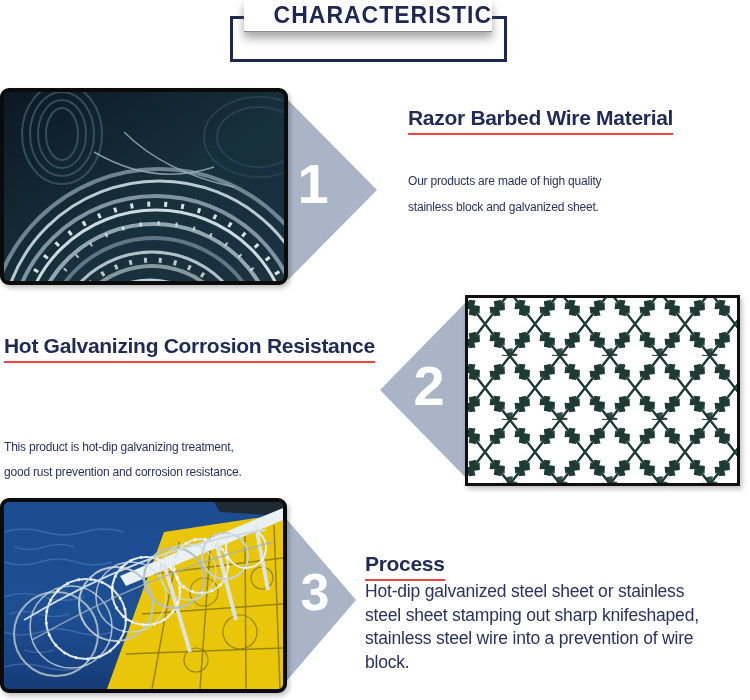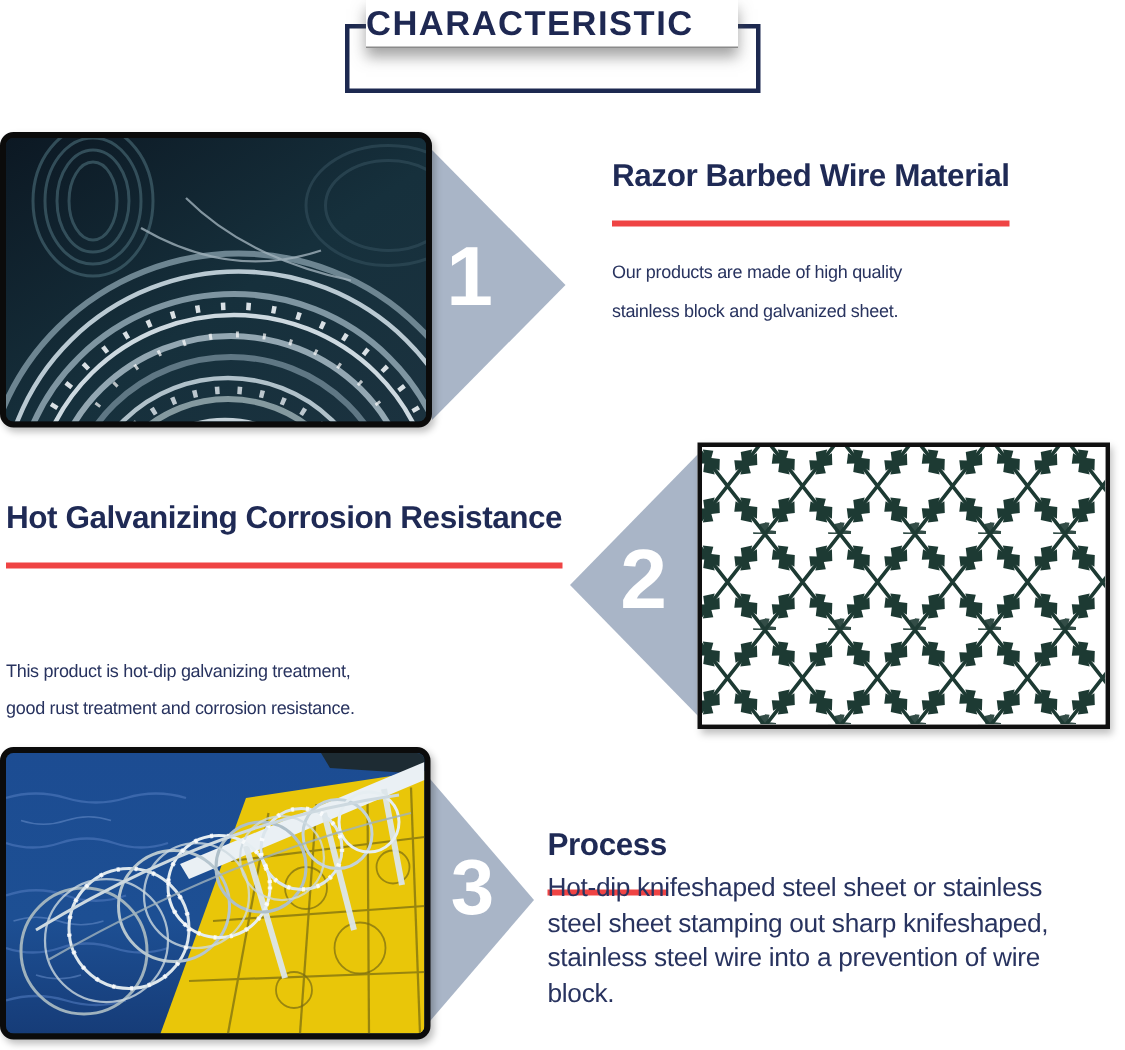--- a/index.html
+++ b/index.html
@@ -5,33 +5,33 @@
   html,body{margin:0;padding:0;background:#ffffff;}
   #page{position:relative;width:750px;height:700px;background:#ffffff;overflow:hidden;
         font-family:"Liberation Sans","DejaVu Sans",sans-serif;color:#232d5c;}
 
   
   .title-rect{position:absolute;left:230px;top:16px;width:277px;height:46px;
               border:3px solid #1d2950;box-sizing:border-box;}
   .title-label{position:absolute;left:244px;top:0;width:248px;height:31px;
                background:#ffffff;border-bottom:1px solid #8a8a8a;
                box-shadow:0 6px 9px rgba(90,90,90,.55);
-               display:flex;align-items:center;justify-content:flex-start;z-index:3;}
+               display:flex;align-items:center;justify-content:flex-end;z-index:3;}
   .title-text{font-size:23px;font-weight:bold;letter-spacing:1px;color:#1e2852;white-space:nowrap;}
 
   
   .tri{position:absolute;z-index:1;}
   .photo{position:absolute;z-index:2;box-sizing:border-box;border:4px solid #0b0b0b;
          border-radius:9px;overflow:hidden;background:#10202b;box-shadow:2px 3px 5px rgba(0,0,0,.25);}
   .photo svg{display:block;}
   .step-num{position:absolute;z-index:4;width:56px;text-align:center;color:#ffffff;
             font-size:56px;line-height:56px;font-weight:bold;}
   .sec-heading{position:absolute;font-size:21px;font-weight:bold;color:#1f2a55;
                letter-spacing:-0.3px;white-space:nowrap;}
-  .sec-heading .ul{display:inline-block;border-bottom:4px solid #ef4444;padding-bottom:17px;}
+  .sec-heading .ul{display:inline-block;border-bottom:2px solid #ef4444;padding-bottom:3px;}
   .sec-body{position:absolute;font-size:12px;line-height:26px;color:#28335f;
             letter-spacing:-0.2px;white-space:nowrap;}
 
   
   #body2{line-height:25px;margin-top:36px;}
   #body3{font-size:17.5px;line-height:23.5px;}
   #heading3{left:365px;top:552px;width:340px;text-align:left;}
   #img2{border:3px solid #101010;border-radius:0;background:#ffffff;}
 </style>
 </head>
@@ -127,21 +127,21 @@
     </svg>
   </div>
 
   <div class="step-num" style="left:401px;top:358px">2</div>
 
   <div class="sec-heading" style="left:4px;top:334px">
     <span class="ul">Hot Galvanizing Corrosion Resistance</span>
   </div>
   <div class="sec-body" style="left:4px;top:399px" id="body2">
     <div>This product is hot-dip galvanizing treatment,</div>
-    <div>good rust treatment and corrosion resistance.</div>
+    <div>good rust prevention and corrosion resistance.</div>
   </div>
 
   <svg class="tri" style="left:278px;top:510px" width="85" height="180">
     <polygon points="5,5 78,90 5,175" fill="#a9b5c7"></polygon>
   </svg>
 
   <div class="photo" style="left:0;top:498px;width:287px;height:195px">
     <svg width="279" height="187" viewBox="0 0 279 187">
       <defs>
         <linearGradient id="sea" x1="0" y1="0" x2="0" y2="1">
@@ -213,19 +213,19 @@
       </g>
     </svg>
   </div>
 
   <div class="step-num" style="left:287px;top:566px;font-size:52px;line-height:52px">3</div>
 
   <div class="sec-heading" id="heading3">
     <span class="ul">Process</span>
   </div>
   <div class="sec-body" style="left:365px;top:580px" id="body3">
-    <div>Hot-dip knifeshaped steel sheet or stainless</div>
+    <div>Hot-dip galvanized steel sheet or stainless</div>
     <div>steel sheet stamping out sharp knifeshaped,</div>
     <div>stainless steel wire into a prevention of wire</div>
     <div>block.</div>
   </div>
 
 </div>
 
 </body></html>

